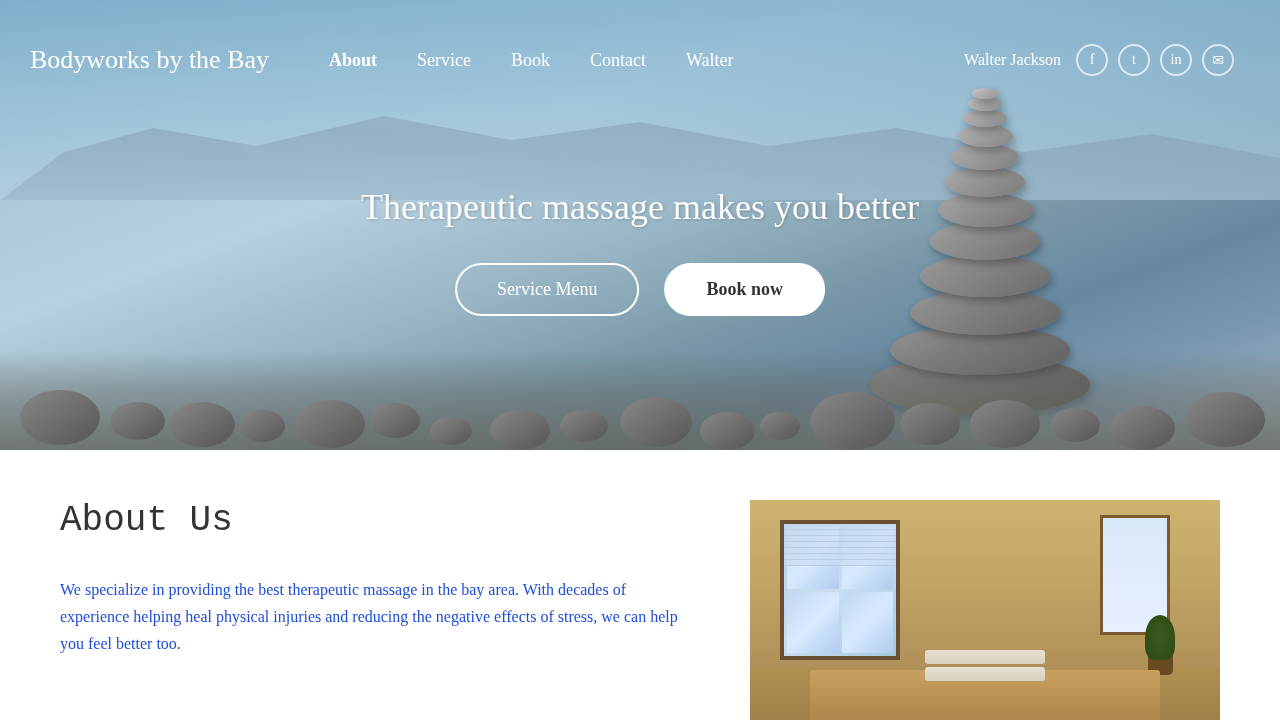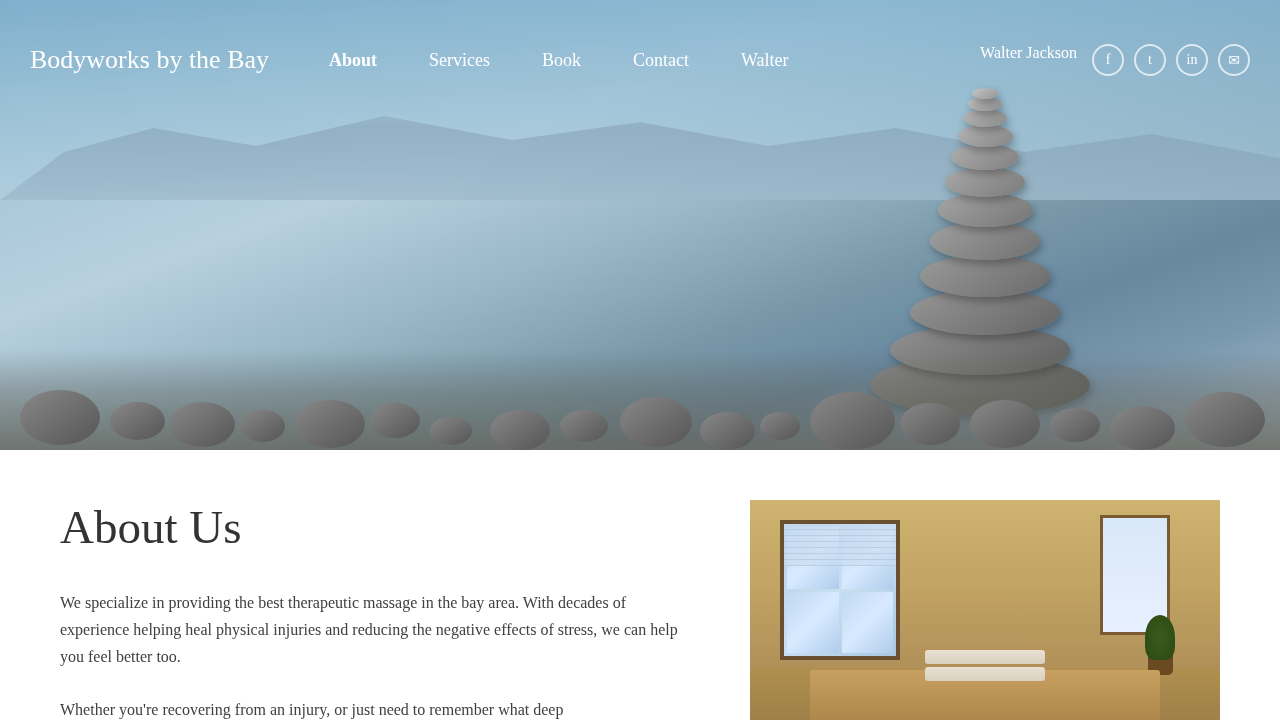--- a/index.html
+++ b/index.html
@@ -100,59 +100,60 @@
       height: 120px;
       background: linear-gradient(to bottom, transparent 0%, rgba(130,155,175,0.5) 40%, rgba(130,155,175,0.3) 100%);
       clip-path: polygon(0% 100%, 5% 60%, 12% 40%, 20% 55%, 30% 30%, 40% 50%, 50% 35%, 60% 55%, 70% 40%, 80% 60%, 90% 45%, 100% 65%, 100% 100%);
     }
 
     
     nav {
       position: absolute;
       top: 0;
       left: 0;
-      right: 0;
+      right: 16px;
       z-index: 10;
       display: flex;
       align-items: center;
       padding: 9px 30px;
       height: 120px;
     }
 
     .nav-logo {
       color: white;
       font-size: 26px;
       font-weight: 400;
       font-family: Georgia, serif;
       flex: 0 0 auto;
       margin-right: 40px;
     }
 
     .nav-links {
       display: flex;
       align-items: center;
-      gap: 12px;
+      gap: 0;
       flex: 1;
     }
 
     .nav-link {
       color: white;
       text-decoration: none;
       font-size: 18px;
       font-family: Georgia, serif;
       padding: 5px 20px;
       cursor: pointer;
     }
 
     .nav-link.active {
       font-weight: 700;
     }
 
     .nav-right {
       display: flex;
+      align-items: center;
       gap: 15px;
       margin-left: auto;
     }
 
     .user-name {
       color: white;
       font-size: 16px;
       font-family: Georgia, serif;
     }
 
@@ -229,31 +230,31 @@
       display: flex;
       gap: 60px;
       align-items: flex-start;
     }
 
     .about-text {
       flex: 1;
     }
 
     .about-title {
-      font-size: 47px;
+      font-size: 36px;
       font-weight: 400;
       color: #333;
       margin-bottom: 35px;
-      font-family: Liberation Serif, serif;
+      font-family: Liberation Mono, monospace;
     }
 
     .about-paragraph {
       font-size: 16px;
       line-height: 1.7;
-      color: #404040;
+      color: #1d4ed8;
       margin-bottom: 25px;
       font-family: Georgia, serif;
     }
 
     .about-image {
       flex: 0 0 470px;
       width: 470px;
       height: 280px;
       background: linear-gradient(135deg, #8a7a50 0%, #b09060 20%, #c8a870 30%, #d4b880 40%, #7a8855 50%, #9aaa70 60%, #c8b878 70%, #e0c890 80%, #f0d8a0 90%, #d8c080 100%);
       border-radius: 2px;
@@ -418,44 +419,50 @@
     <div class="rock r16"></div>
     <div class="rock r17"></div>
     <div class="rock r18"></div>
   </div>
 
   <nav>
     <div class="nav-logo">Bodyworks by the Bay</div>
 
     <div class="nav-links">
       <a class="nav-link active">About</a>
-      <a class="nav-link">Services</a>
+      <a class="nav-link">Service</a>
       <a class="nav-link">Book</a>
       <a class="nav-link">Contact</a>
       <a class="nav-link">Walter</a>
     </div>
 
     <div class="nav-right">
       <span class="user-name">Walter Jackson</span>
       <div class="social-icons">
         <div class="social-icon">f</div>
         <div class="social-icon">t</div>
         <div class="social-icon">in</div>
         <div class="social-icon">✉</div>
       </div>
     </div>
   </nav>
 
+  <div class="hero-content">
+    <h1 class="hero-headline">Therapeutic massage makes you better</h1>
+    <div class="hero-buttons">
+      <button class="btn-service-menu">Service Menu</button>
+      <button class="btn-book-now">Book now</button>
+    </div>
+  </div>
 </section>
 
 <section class="main-content">
   <div class="about-text">
     <h2 class="about-title">About Us</h2>
     <p class="about-paragraph">We specialize in providing the best therapeutic massage in the bay area. With decades of experience helping heal physical injuries and reducing the negative effects of stress,  we can help you feel better too.</p>
-    <p class="about-paragraph">Whether you're recovering from an injury, or just need to remember what deep</p>
   </div>
   <div class="about-image">
     <div class="room-scene">
       <div class="room-wall"></div>
 
       <div class="room-window">
         <div class="window-pane"></div>
         <div class="window-pane"></div>
         <div class="window-pane"></div>
         <div class="window-pane"></div>

